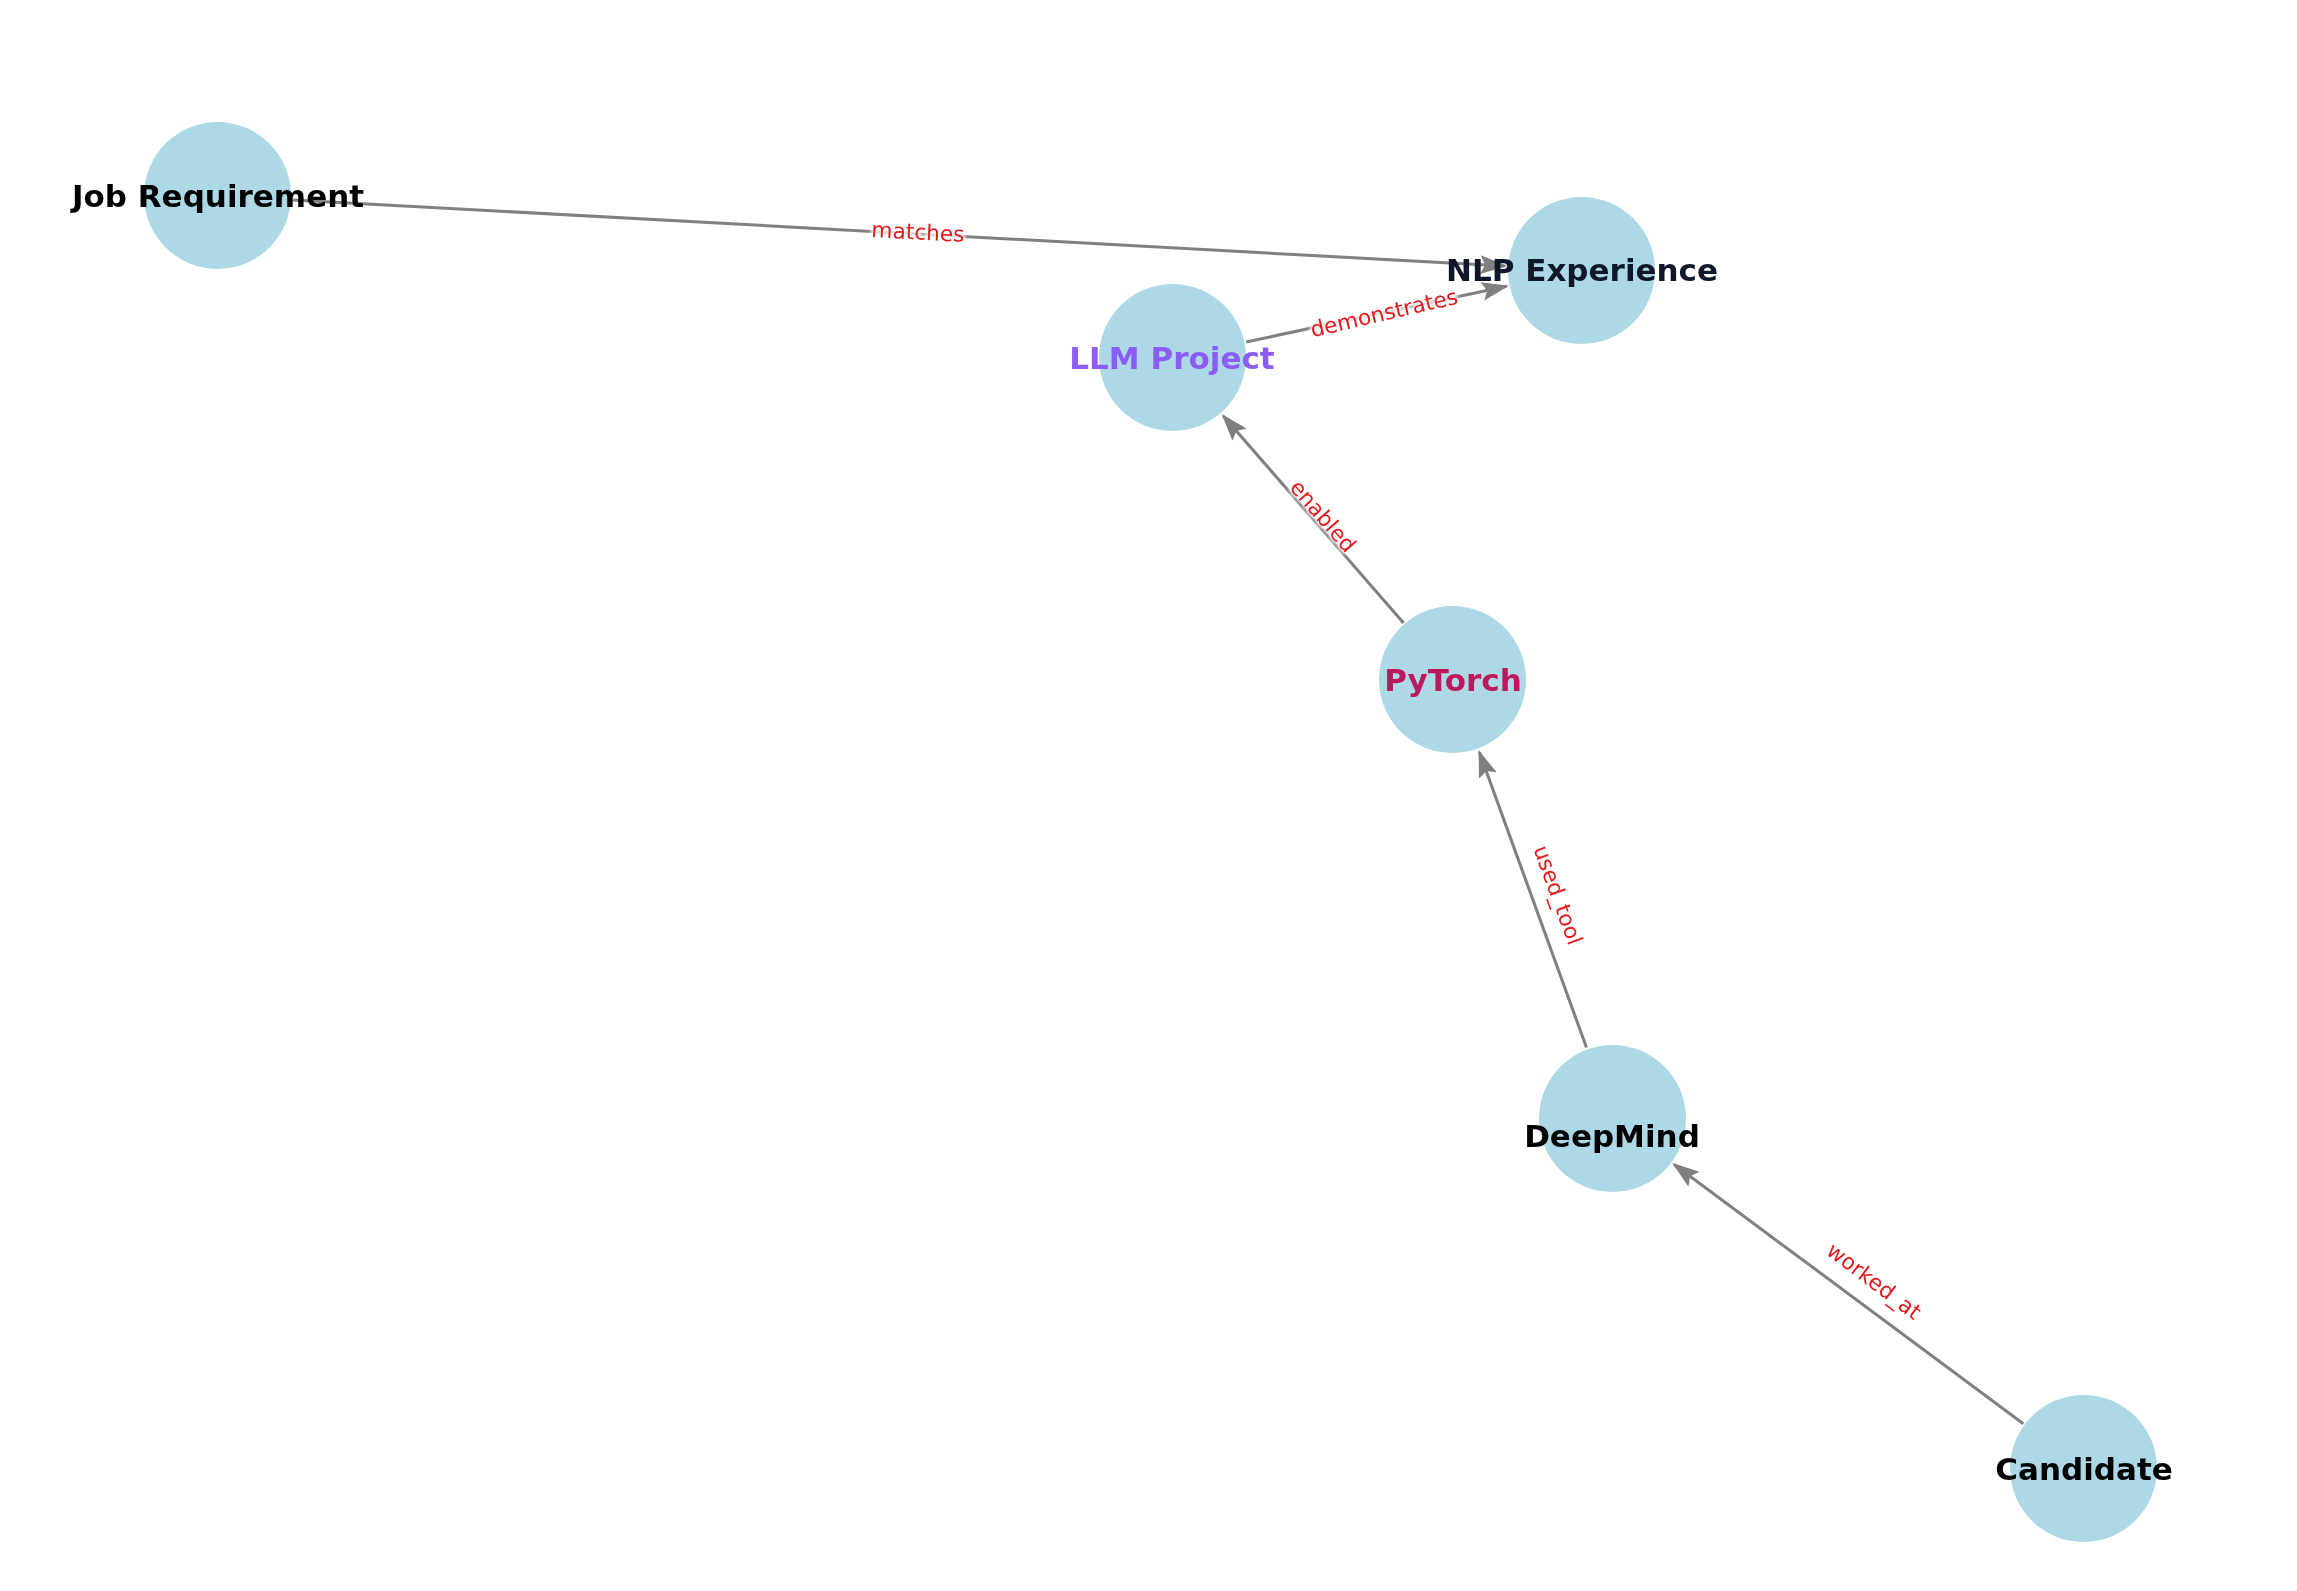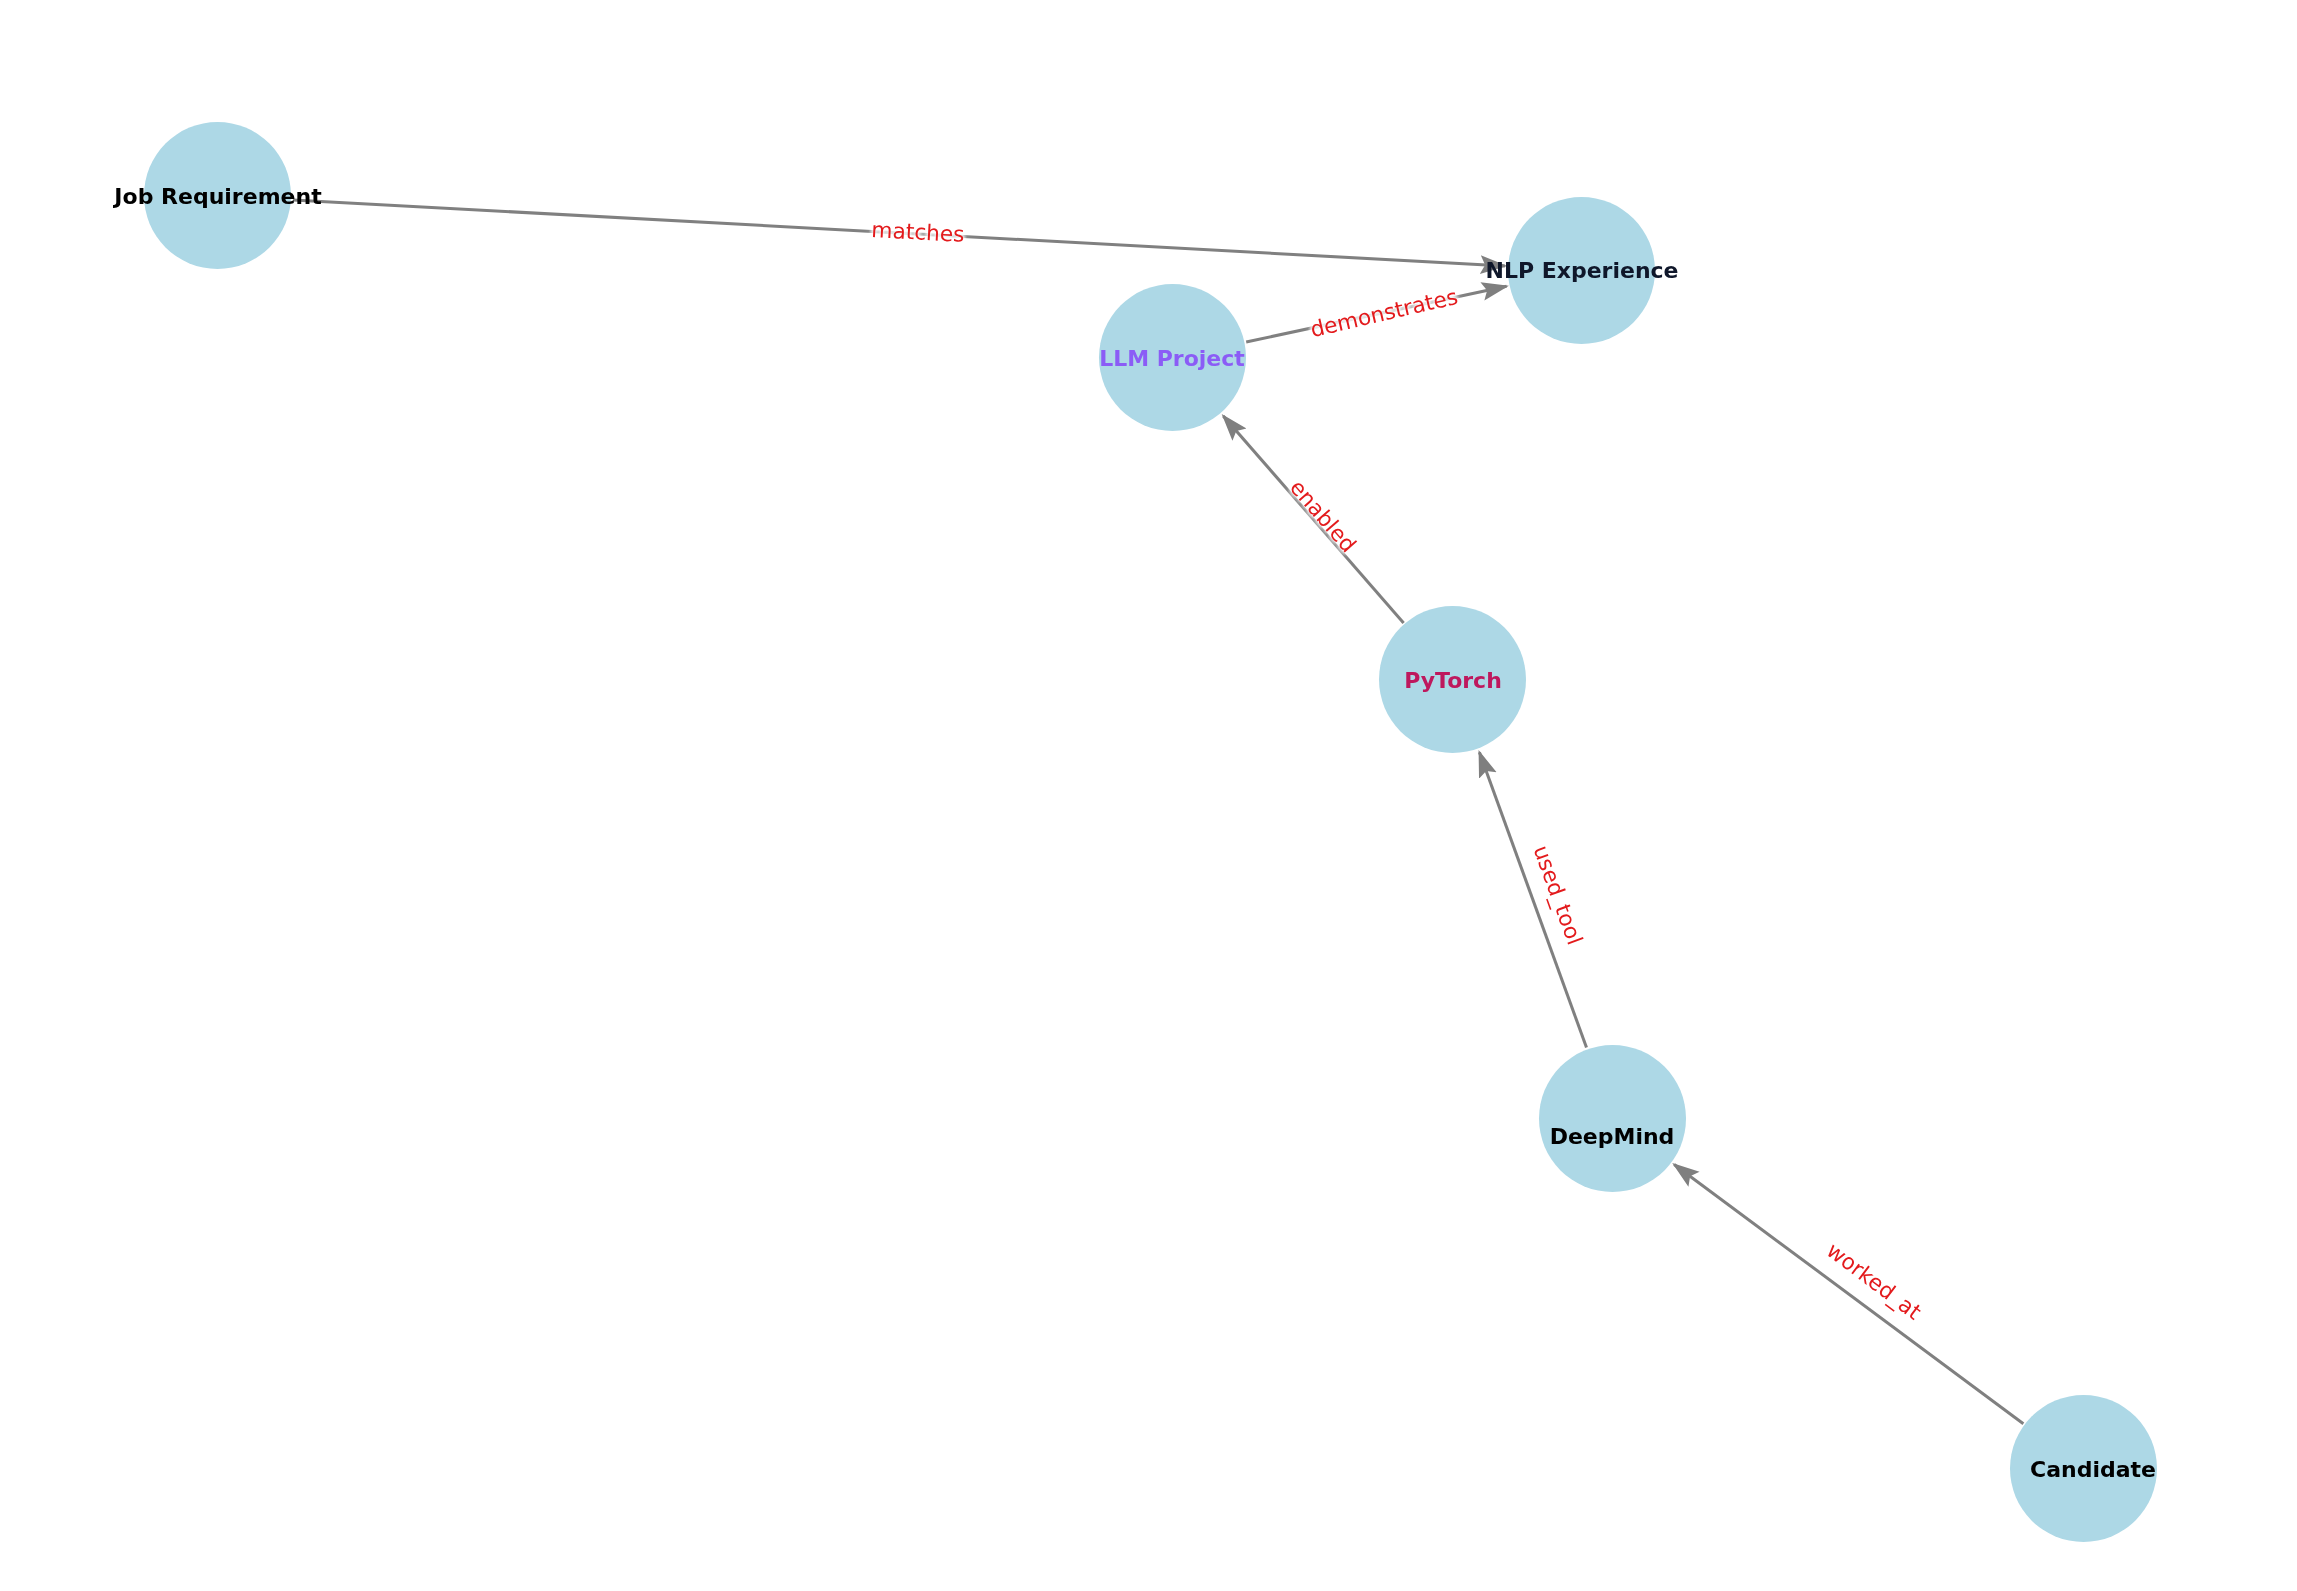--- a/index.html
+++ b/index.html
@@ -35,21 +35,21 @@
     height: 1591px;
   }
   .graph-node {
     position: absolute;
     border-radius: 50%;
     background: #add8e6;
   }
   .node-label {
     position: absolute;
     font-family: "DejaVu Sans", "Liberation Sans", sans-serif;
-    font-size: 22px;
+    font-size: 31px;
     font-weight: bold;
     color: #000000;
     white-space: nowrap;
     transform: translate(-50%, -50%);
     text-align: right;
   }
   .edge-label {
     position: absolute;
     font-family: "DejaVu Sans", "Liberation Sans", sans-serif;
     font-size: 21.7px;
@@ -87,21 +87,21 @@
       <div class="graph-node" style="left: 1379px; top: 606px; width: 147px; height: 147px; background: rgb(173, 216, 230);"></div>
       <div class="graph-node" style="left: 1539px; top: 1045px; width: 147px; height: 147px; background: rgb(173, 216, 230);"></div>
       <div class="graph-node" style="left: 2010px; top: 1395px; width: 147px; height: 147px; background: rgb(173, 216, 230);"></div>
     </div>
   <div id="node-labels-group">
       <div class="node-label" style="left: 218px; top: 196px; color: rgb(0, 0, 0);">Job Requirement</div>
       <div class="node-label" style="left: 1582px; top: 270px; color: #0f172a;">NLP Experience</div>
       <div class="node-label" style="left: 1172px; top: 358px; color: #8b5cf6;">LLM Project</div>
       <div class="node-label" style="left: 1453px; top: 680px; color: #be185d;">PyTorch</div>
       <div class="node-label" style="left: 1612px; top: 1119px; color: rgb(0, 0, 0); margin-top: 17px;">DeepMind</div>
-      <div class="node-label" style="left: 2084px; top: 1469px; color: rgb(0, 0, 0); margin-left: 9px;">Candidate</div>
+      <div class="node-label" style="left: 2084px; top: 1469px; color: rgb(0, 0, 0);">Candidate</div>
     </div>
   <div id="edge-labels-group">
       <div class="edge-label" style="left: 918px; top: 232px; color: rgb(227, 26, 28); transform: translate(-50%, -50%) rotate(3deg); text-shadow: rgb(255, 255, 255) 0px 0px 4.7px, rgb(255, 255, 255) 0px 0px 4.7px, rgb(255, 255, 255) 0px 0px 4.7px, rgb(255, 255, 255) 0px 0px 4.7px, rgb(255, 255, 255) 0px 0px 8.5px;">matches</div>
       <div class="edge-label" style="left: 1384px; top: 313px; color: rgb(227, 26, 28); transform: translate(-50%, -50%) rotate(-13deg); text-shadow: rgb(255, 255, 255) 0px 0px 4.7px, rgb(255, 255, 255) 0px 0px 4.7px, rgb(255, 255, 255) 0px 0px 4.7px, rgb(255, 255, 255) 0px 0px 4.7px, rgb(255, 255, 255) 0px 0px 8.5px;">demonstrates</div>
       <div class="edge-label" style="left: 1323px; top: 516px; color: rgb(227, 26, 28); transform: translate(-50%, -50%) rotate(49deg); text-shadow: rgb(255, 255, 255) 0px 0px 4.7px, rgb(255, 255, 255) 0px 0px 4.7px, rgb(255, 255, 255) 0px 0px 4.7px, rgb(255, 255, 255) 0px 0px 4.7px, rgb(255, 255, 255) 0px 0px 8.5px;">enabled</div>
       <div class="edge-label" style="left: 1558px; top: 895px; color: rgb(227, 26, 28); transform: translate(-50%, -50%) rotate(70deg); text-shadow: rgb(255, 255, 255) 0px 0px 4.7px, rgb(255, 255, 255) 0px 0px 4.7px, rgb(255, 255, 255) 0px 0px 4.7px, rgb(255, 255, 255) 0px 0px 4.7px, rgb(255, 255, 255) 0px 0px 8.5px;">used_tool</div>
       <div class="edge-label" style="left: 1874px; top: 1281px; color: rgb(227, 26, 28); transform: translate(-50%, -50%) rotate(37deg); text-shadow: rgb(255, 255, 255) 0px 0px 4.7px, rgb(255, 255, 255) 0px 0px 4.7px, rgb(255, 255, 255) 0px 0px 4.7px, rgb(255, 255, 255) 0px 0px 4.7px, rgb(255, 255, 255) 0px 0px 8.5px;">worked_at</div>
     </div>
 
 </div>

